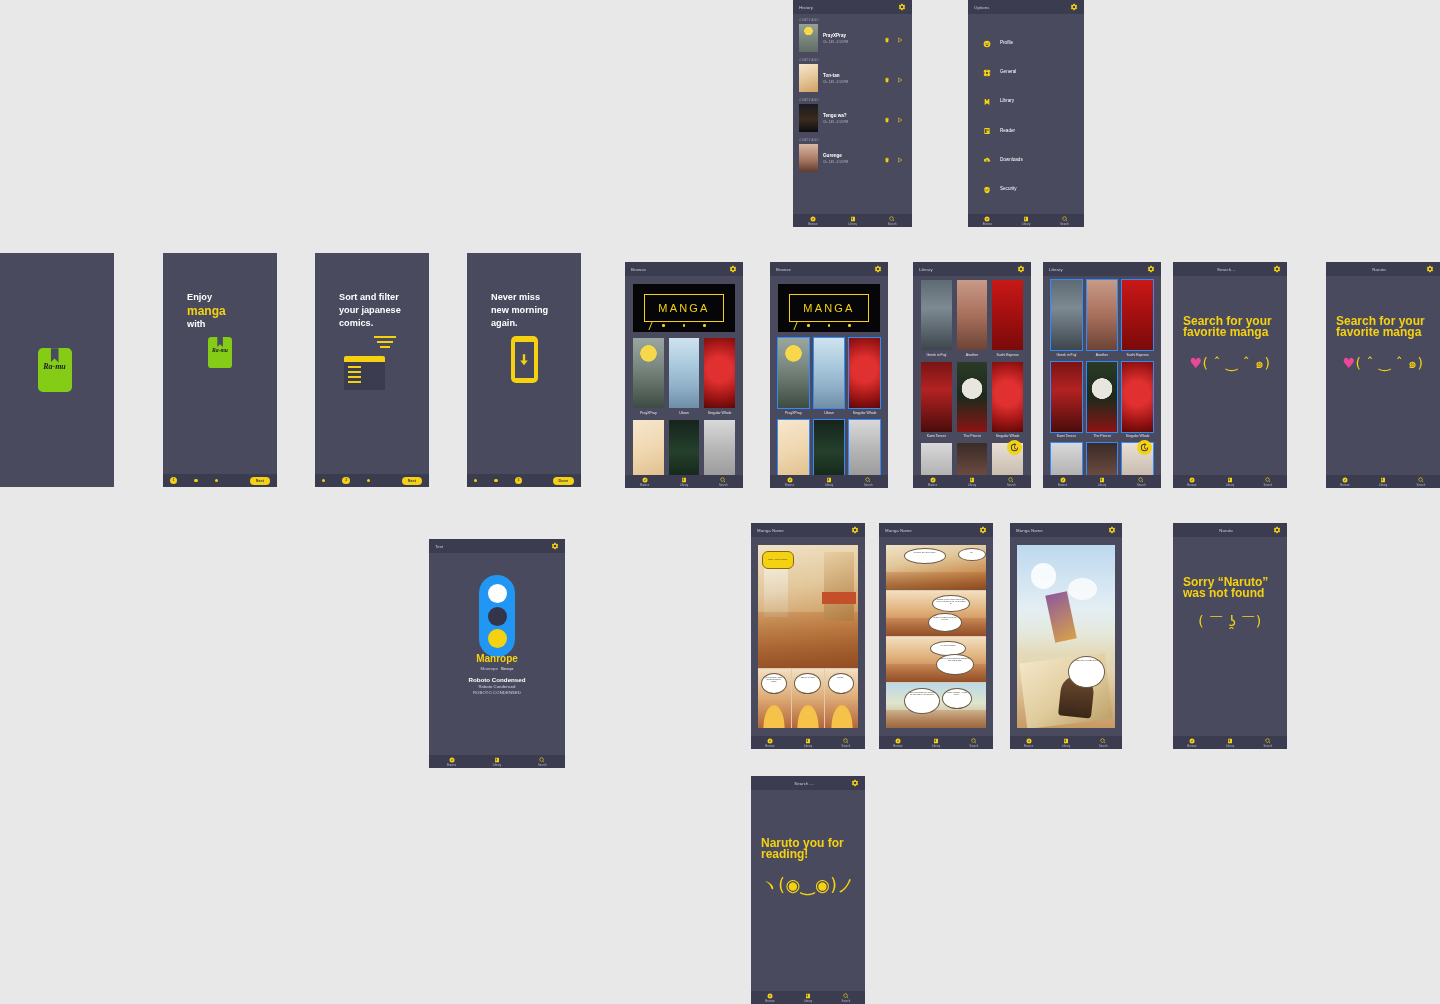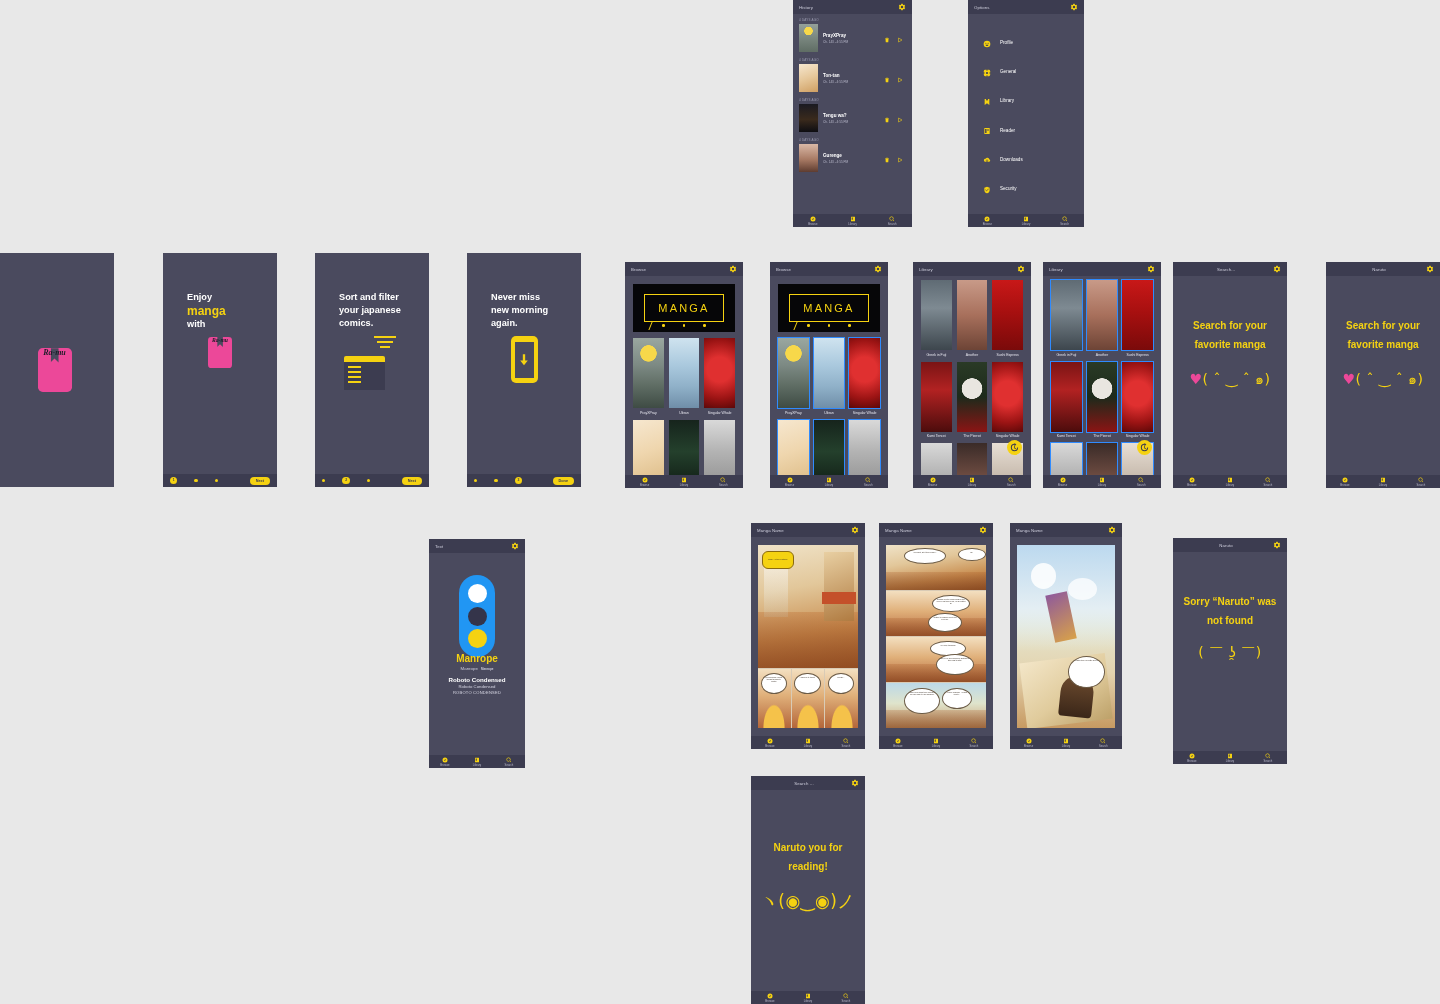--- a/index.html
+++ b/index.html
@@ -67,22 +67,22 @@
     font-size:3.4px;color:#3c3c50;font-weight:bold;
   }
   .nextbtn{
     margin-left:auto;background:#f5d211;color:#3c3c50;
     font-size:3.8px;font-weight:bold;
     border-radius:6px;padding:2px 6px;border:none;
   }
 
   
   .logo{
-    background:#ec4899;border-radius:4px;
-    display:flex;align-items:flex-start;justify-content:center;
+    background:#84cc16;border-radius:4px;
+    display:flex;align-items:center;justify-content:center;
     position:relative;
   }
   .logo .bm{
     position:absolute;left:50%;transform:translateX(-50%);
     top:0;background:#4a4a5e;
   }
   .logo .lt{
     font-family:"Liberation Serif",serif;
     font-style:italic;font-weight:bold;color:#1c1c28;
     position:relative;z-index:2;
@@ -149,22 +149,22 @@
   .optlist{position:absolute;inset:0;padding:14px 0 0 0;}
   .optrow{display:flex;align-items:center;gap:9px;padding:5.6px 0 5.6px 15px;}
   .optlabel{font-size:4.6px;color:#fff;}
 
   
   .msg{
     position:absolute;inset:0;display:flex;flex-direction:column;
     align-items:center;padding-top:40px;
   }
   .msg .mt{
-    font-size:10px;line-height:19px;font-weight:bold;
-    color:#f5d211;text-align:center;padding:0 10px;
+    font-size:12px;line-height:11px;font-weight:bold;
+    color:#f5d211;padding:0 10px;
   }
   .kao{
     margin-top:14px;font-size:14px;color:#f5d211;letter-spacing:.5px;
     font-family:"DejaVu Sans",sans-serif;white-space:nowrap;
   }
   .kao .heart{color:#ec4899;}
 
   
   .fontart{
     position:absolute;left:50%;transform:translateX(-50%);top:22px;
@@ -876,21 +876,21 @@
         <div class="navitem">
           <span>
             <svg viewBox="0 0 24 24" width="6" height="6" fill="#f5d211">
               <path d="M10 2a8 8 0 105 14.3l4.3 4.3 1.4-1.4-4.3-4.3A8 8 0 0010 2zm0 2a6 6 0 110 12 6 6 0 010-12z"></path>
             </svg>
           </span>
           <span class="nl">Search</span>
         </div>
       </div>
     </div>
-    <div class="screen" style="left: 429px; top: 539px; width: 96px; height: 229px;">
+    <div class="screen" style="left: 429px; top: 539px; width: 136px; height: 229px;">
       <div class="topbar">
         <div class="ttl">Text</div>
         <div class="gear">
           <svg viewBox="0 0 24 24" width="8" height="8" fill="#f5d211">
             <path d="M19.14 12.94a7.07 7.07 0 000-1.88l2.03-1.58a.5.5 0 00.12-.64l-1.92-3.32a.5.5 0 00-.6-.22l-2.39.96a7 7 0 00-1.62-.94l-.36-2.54a.5.5 0 00-.5-.42h-3.84a.5.5 0 00-.5.42l-.36 2.54c-.58.24-1.12.56-1.62.94l-2.39-.96a.5.5 0 00-.6.22L2.67 8.84a.5.5 0 00.12.64l2.03 1.58a7.07 7.07 0 000 1.88l-2.03 1.58a.5.5 0 00-.12.64l1.92 3.32c.12.22.38.3.6.22l2.39-.96c.5.38 1.04.7 1.62.94l.36 2.54c.04.24.25.42.5.42h3.84c.25 0 .46-.18.5-.42l.36-2.54c.58-.24 1.12-.56 1.62-.94l2.39.96c.22.08.48 0 .6-.22l1.92-3.32a.5.5 0 00-.12-.64l-2.03-1.58zM12 15.6A3.6 3.6 0 1115.6 12 3.6 3.6 0 0112 15.6z"></path>
           </svg>
         </div>
       </div>
       <div class="body">
         <div class="fontart">
@@ -1113,21 +1113,21 @@
         <div class="navitem">
           <span>
             <svg viewBox="0 0 24 24" width="6" height="6" fill="#f5d211">
               <path d="M10 2a8 8 0 105 14.3l4.3 4.3 1.4-1.4-4.3-4.3A8 8 0 0010 2zm0 2a6 6 0 110 12 6 6 0 010-12z"></path>
             </svg>
           </span>
           <span class="nl">Search</span>
         </div>
       </div>
     </div>
-    <div class="screen" style="left: 1173px; top: 538px; width: 114px; height: 226px;">
+    <div class="screen" style="left: 1173px; top: 523px; width: 114px; height: 226px;">
       <div class="topbar">
         <div class="ttl center">Naruto</div>
         <div class="gear">
           <svg viewBox="0 0 24 24" width="8" height="8" fill="#f5d211">
             <path d="M19.14 12.94a7.07 7.07 0 000-1.88l2.03-1.58a.5.5 0 00.12-.64l-1.92-3.32a.5.5 0 00-.6-.22l-2.39.96a7 7 0 00-1.62-.94l-.36-2.54a.5.5 0 00-.5-.42h-3.84a.5.5 0 00-.5.42l-.36 2.54c-.58.24-1.12.56-1.62.94l-2.39-.96a.5.5 0 00-.6.22L2.67 8.84a.5.5 0 00.12.64l2.03 1.58a7.07 7.07 0 000 1.88l-2.03 1.58a.5.5 0 00-.12.64l1.92 3.32c.12.22.38.3.6.22l2.39-.96c.5.38 1.04.7 1.62.94l.36 2.54c.04.24.25.42.5.42h3.84c.25 0 .46-.18.5-.42l.36-2.54c.58-.24 1.12-.56 1.62-.94l2.39.96c.22.08.48 0 .6-.22l1.92-3.32a.5.5 0 00-.12-.64l-2.03-1.58zM12 15.6A3.6 3.6 0 1115.6 12 3.6 3.6 0 0112 15.6z"></path>
           </svg>
         </div>
       </div>
       <div class="body">
         <div class="msg">

